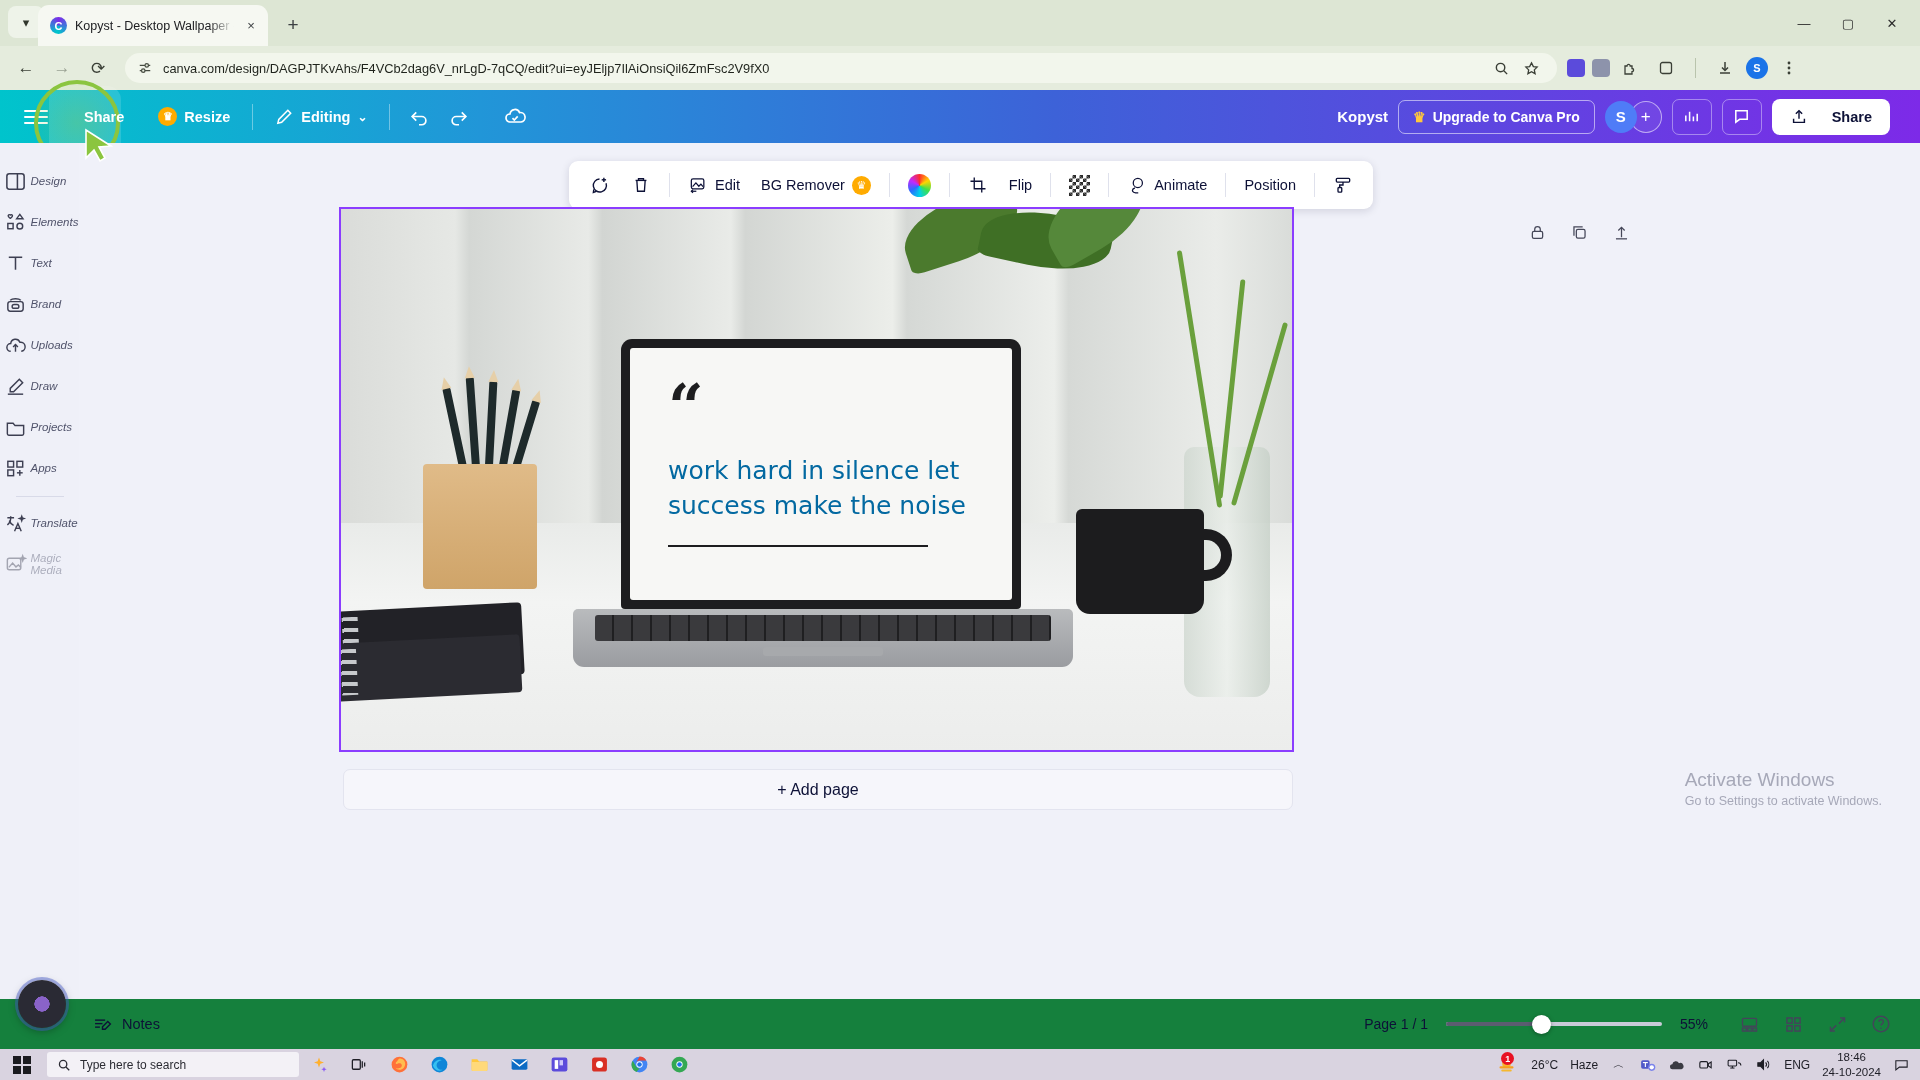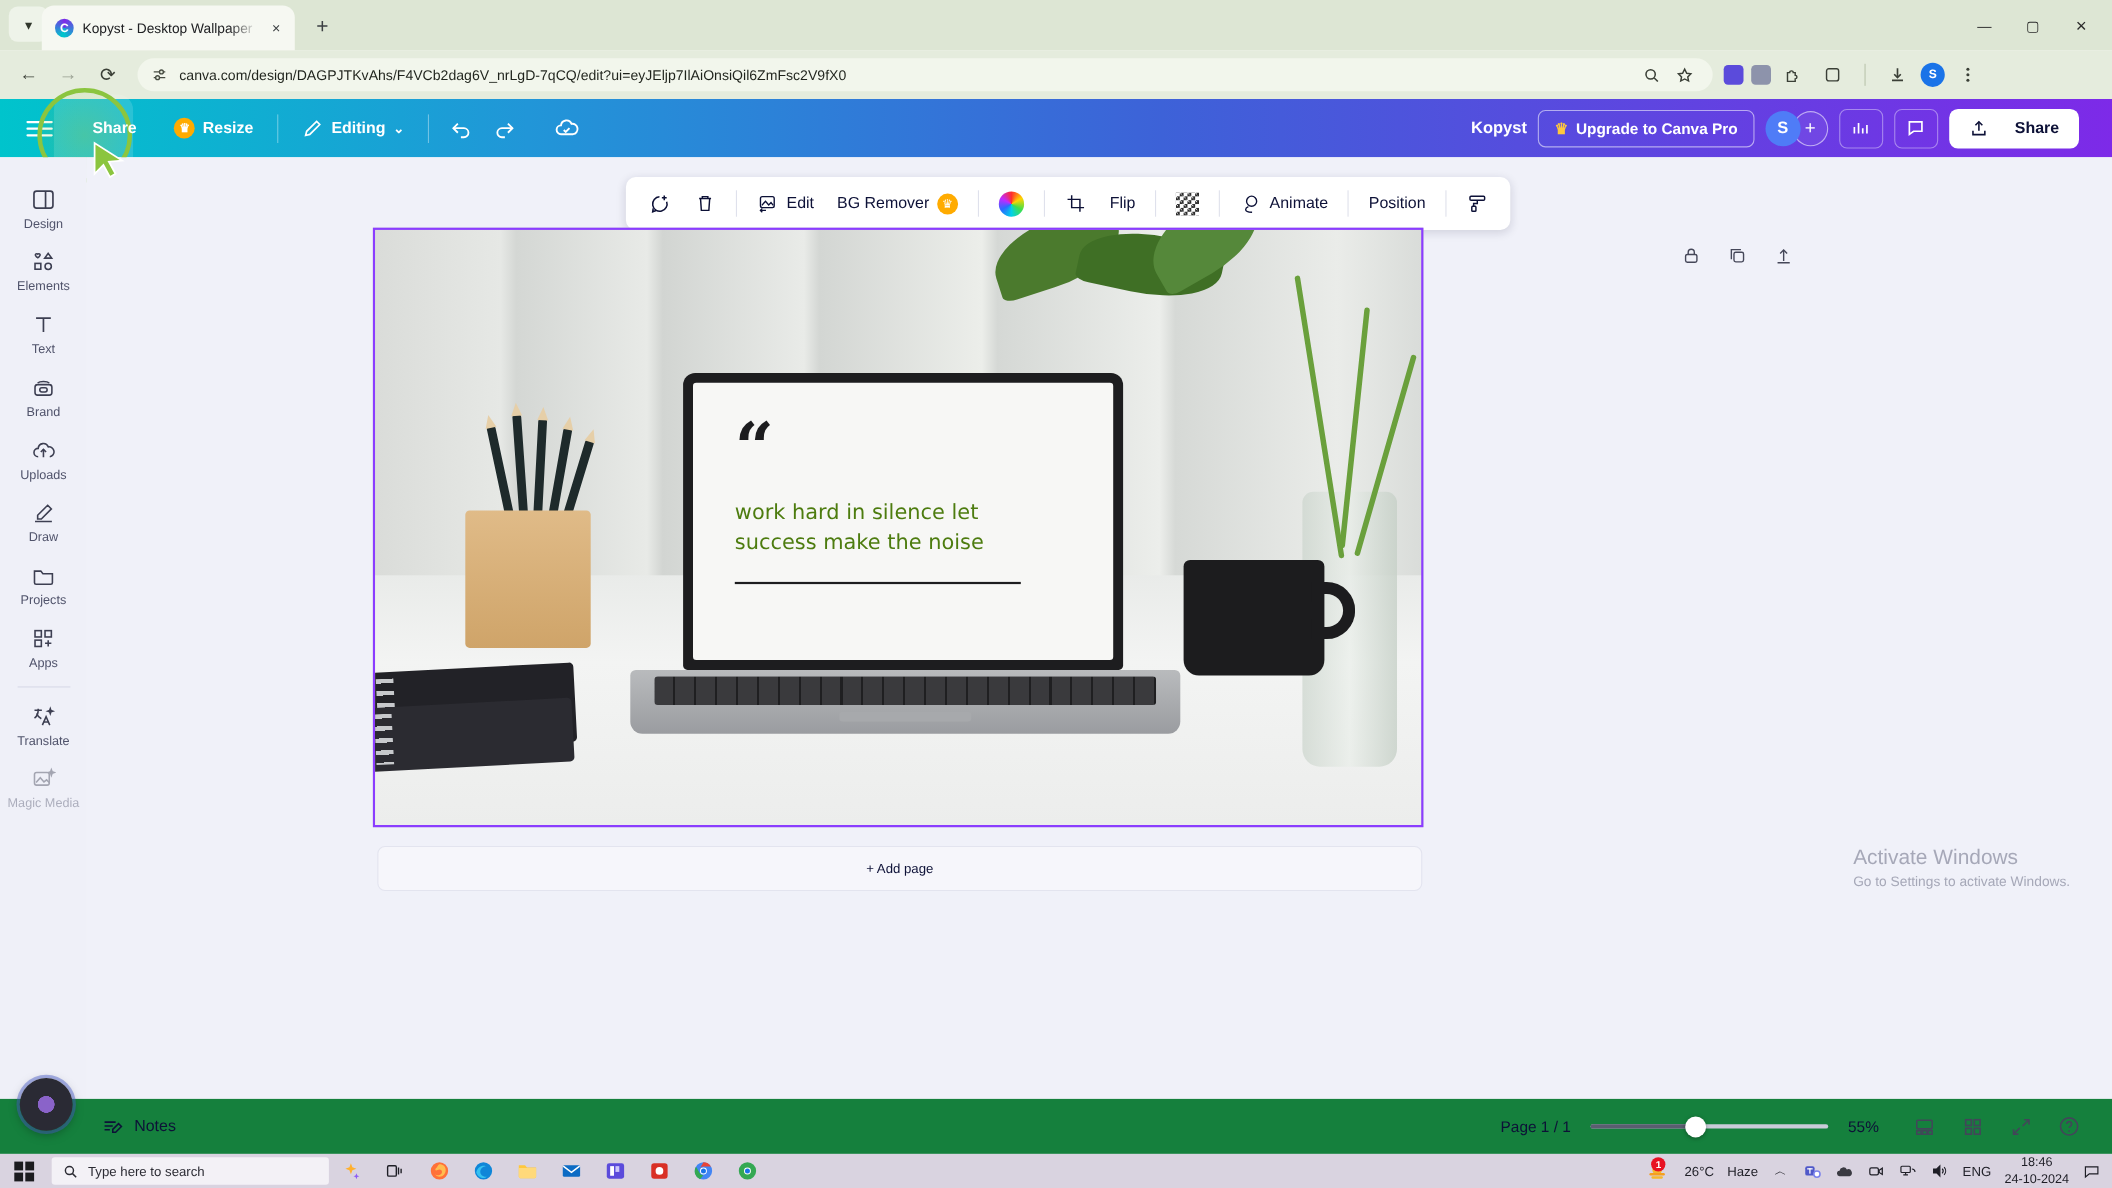--- a/index.html
+++ b/index.html
@@ -126,22 +126,22 @@
   .share-btn { display: flex; align-items: center; gap: 24px; background: #fff;
     color: #0d1137; border-radius: 8px; padding: 9px 18px; font-size: 14.5px;
     font-weight: 600; }
 
   
   .rail {
     position: absolute; top: 143px; left: 0; width: 79px; bottom: 60px;
     background: #eff0f8; display: flex; flex-direction: column;
     align-items: center; padding-top: 16px;
   }
-  .rail-item { width: 72px; padding: 9px 0 6px; display: flex; flex-direction: column;
-    align-items: center; gap: 4px; border-radius: 9px; }
+  .rail-item { width: 72px; padding: 9px 0 6px; display: flex; 
+    align-items: center; gap: 4px; border-radius: 9px; font-style: italic; }
   .rail-icon { height: 26px; display:flex; align-items:center; justify-content:center;
     color: #3d3f52; }
   .rail-label { font-size: 11.5px; color: #50536b; }
   .rail-sep { width: 48px; height: 1px; background: #d8dae8; margin: 9px 0 4px; }
   .rail-fade { opacity: 0.42; }
 
   
   .workspace { position: absolute; top: 143px; left: 79px; right: 0; bottom: 60px;
     background: #f0f1f9; }
   .float-toolbar {
@@ -180,21 +180,21 @@
   .vase { position:absolute; right: 22px; top: 44%; width: 86px; height: 250px;
     background: linear-gradient(90deg, rgba(205,214,206,.75), rgba(232,238,232,.55),
       rgba(198,208,199,.8)); border-radius: 10px 10px 16px 16px; }
   .stem { position:absolute; width: 5px; background: #6aa03c; border-radius: 3px; }
   .laptop-body { position: absolute; left: 280px; top: 130px; width: 400px; height: 270px;
     background: #1d1d1f; border-radius: 11px 11px 4px 4px; padding: 9px; }
   .laptop-screen { width: 100%; height: 100%; background: #f7f7f5; border-radius: 3px;
     position: relative; padding: 34px 38px; }
   .quote-mark { font-size: 62px; line-height: 0.8; color: #1d1d1f;
     font-family: "DejaVu Serif", serif; font-weight: 700; }
-  .quote-text { margin-top: 22px; font-size: 19px; line-height: 1.34; color: #4d7c0f;
+  .quote-text { margin-top: 22px; font-size: 25px; line-height: 1.34; color: #0369a1;
     font-family: "DejaVu Sans", sans-serif; }
   .quote-rule { margin-top: 22px; height: 2.5px; background: #1d1d1f; width: 260px; }
   .laptop-base { position:absolute; left: 232px; top: 400px; width: 500px; height: 58px;
     background: linear-gradient(180deg,#b9bbbd,#9a9ca0); border-radius: 5px 5px 11px 11px; }
   .keyboard { position:absolute; left: 22px; top: 6px; right: 22px; height: 26px;
     background: #2a2a2c; border-radius: 3px;
     background-image: repeating-linear-gradient(90deg,#3a3a3d 0 17px,#1f1f21 17px 19px),
       repeating-linear-gradient(180deg,#3a3a3d 0 6px,#1f1f21 6px 7px); }
   .trackpad { position:absolute; left: 50%; transform: translateX(-50%); top: 38px;
     width: 120px; height: 9px; background: #a7a9ac; border-radius: 3px; }
@@ -210,21 +210,21 @@
     background: repeating-linear-gradient(180deg, #c7c9cc 0 4px, transparent 4px 11px); }
   .mug { position:absolute; left: 735px; top: 300px; width: 128px; height: 105px;
     background: #1c1c1e; border-radius: 6px 6px 14px 14px; }
   .mug-handle { position:absolute; right: -28px; top: 20px; width: 40px; height: 52px;
     border: 11px solid #1c1c1e; border-left: none; border-radius: 0 26px 26px 0; }
 
   .addpage {
     position: absolute; left: 264px; top: 626px; width: 950px; height: 41px;
     background: #f6f6fb; border: 1px solid #e3e4ef; border-radius: 7px;
     display: flex; align-items: center; justify-content: center;
-    font-size: 12px; color: #0d1137;
+    font-size: 16px; color: #0d1137;
   }
   .activate-win { position: absolute; right: 38px; top: 626px; text-align: left;
     color: #a6a8b8; }
   .aw-title { font-size: 19px; }
   .aw-sub { font-size: 12.5px; margin-top: 3px; }
 
   
   .canva-bottom {
     position: absolute; bottom: 31px; left: 0; width: 1920px; height: 50px;
     background: #15803d; display: flex; align-items: center;

